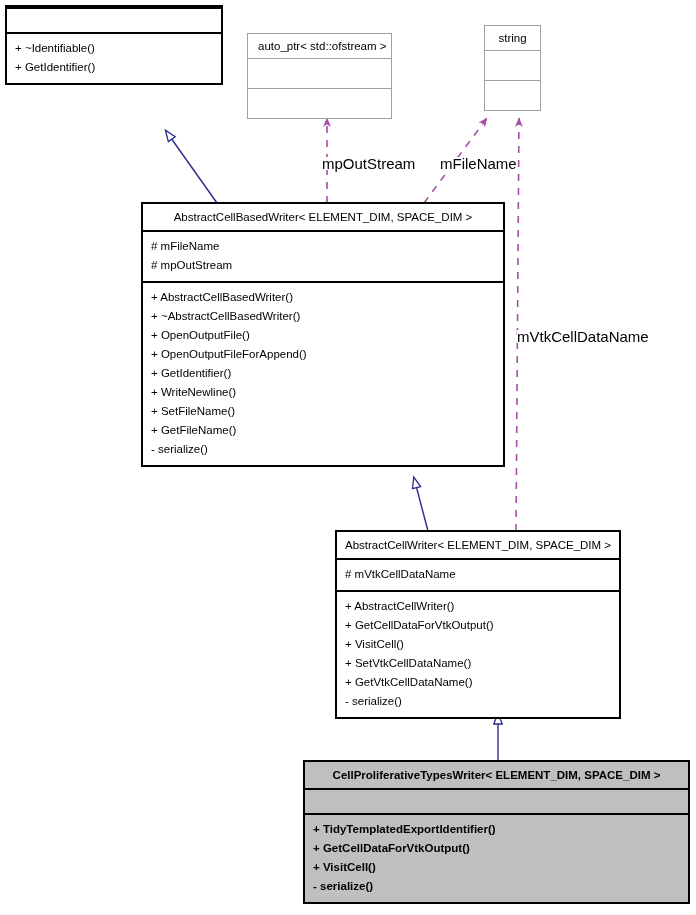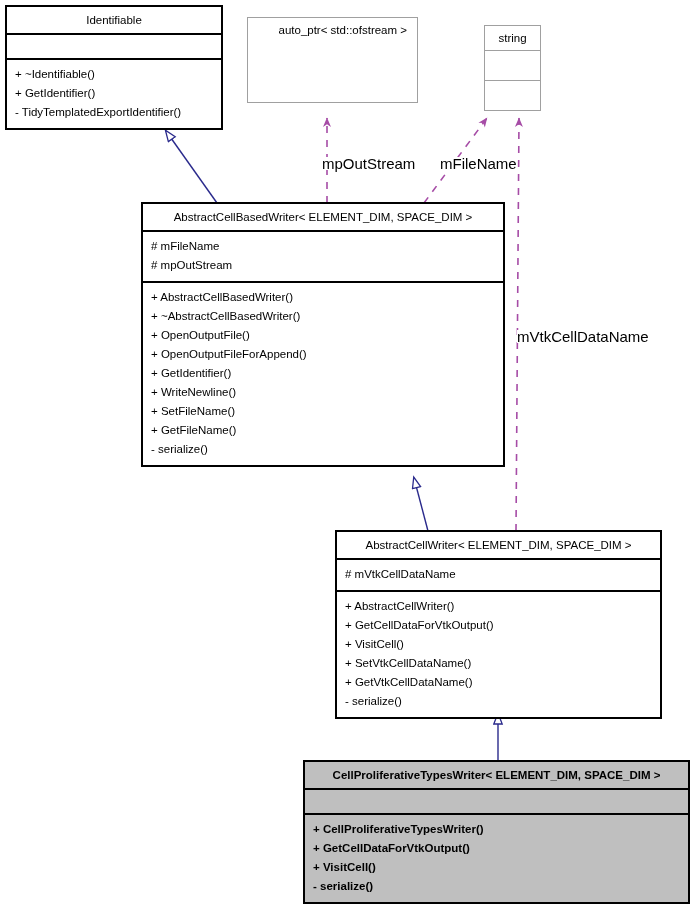--- a/index.html
+++ b/index.html
@@ -108,32 +108,30 @@
     <line x1="498" y1="761" x2="498" y2="714" stroke="#2a2a8c" stroke-width="1.4" marker-end="url(#inherit-arrow)"></line>
 
     <line x1="327" y1="203" x2="327" y2="118" stroke="#a64ca6" stroke-width="1.6" stroke-dasharray="7,7" marker-end="url(#assoc-arrow)"></line>
 
     <line x1="424" y1="203" x2="487" y2="118" stroke="#a64ca6" stroke-width="1.6" stroke-dasharray="7,7" marker-end="url(#assoc-arrow)"></line>
 
     <line x1="516" y1="531" x2="519" y2="118" stroke="#a64ca6" stroke-width="1.6" stroke-dasharray="7,7" marker-end="url(#assoc-arrow)"></line>
   </svg>
 
   <div class="node thick" style="left:5px; top:5px; width:218px;">
-    <div class="title">Identifiable</div>
     <div class="sep"></div>
     <div class="compartment empty"></div>
     <div class="sep"></div>
     <div class="compartment">
       <div class="member">+ ~Identifiable()</div>
       <div class="member">+ GetIdentifier()</div>
-      <div class="member">- TidyTemplatedExportIdentifier()</div>
-    </div>
-  </div>
-
-  <div class="node thin" style="left:247px; top:17px; width:171px;align-items:flex-end;">
+    </div>
+  </div>
+
+  <div class="node thin" style="left:247px; top:33px; width:145px;">
     <div class="title">auto_ptr&lt; std::ofstream &gt;</div>
     <div class="sep"></div>
     <div class="compartment empty"></div>
     <div class="sep"></div>
     <div class="compartment empty"></div>
   </div>
 
   <div class="node thin" style="left:484px; top:25px; width:57px;">
     <div class="title">string</div>
     <div class="sep"></div>
@@ -156,21 +154,21 @@
       <div class="member">+ OpenOutputFile()</div>
       <div class="member">+ OpenOutputFileForAppend()</div>
       <div class="member">+ GetIdentifier()</div>
       <div class="member">+ WriteNewline()</div>
       <div class="member">+ SetFileName()</div>
       <div class="member">+ GetFileName()</div>
       <div class="member">- serialize()</div>
     </div>
   </div>
 
-  <div class="node thick" style="left:335px; top:530px; width:327px;">
+  <div class="node thick" style="left:335px; top:530px; width:286px;">
     <div class="title">AbstractCellWriter&lt; ELEMENT_DIM, SPACE_DIM &gt;</div>
     <div class="sep"></div>
     <div class="compartment">
       <div class="member"># mVtkCellDataName</div>
     </div>
     <div class="sep"></div>
     <div class="compartment">
       <div class="member">+ AbstractCellWriter()</div>
       <div class="member">+ GetCellDataForVtkOutput()</div>
       <div class="member">+ VisitCell()</div>
@@ -179,21 +177,21 @@
       <div class="member">- serialize()</div>
     </div>
   </div>
 
   <div class="node highlight" style="left:303px; top:760px; width:387px;font-weight:bold;">
     <div class="title">CellProliferativeTypesWriter&lt; ELEMENT_DIM, SPACE_DIM &gt;</div>
     <div class="sep"></div>
     <div class="compartment empty"></div>
     <div class="sep"></div>
     <div class="compartment">
-      <div class="member">+ CellProliferativeTypesWriter()</div>
+      <div class="member">+ TidyTemplatedExportIdentifier()</div>
       <div class="member">+ GetCellDataForVtkOutput()</div>
       <div class="member">+ VisitCell()</div>
       <div class="member">- serialize()</div>
     </div>
   </div>
 
   <div class="edge-label" style="left:322px; top:157px;">mpOutStream</div>
 
   <div class="edge-label" style="left:440px; top:157px;">mFileName</div>
 

